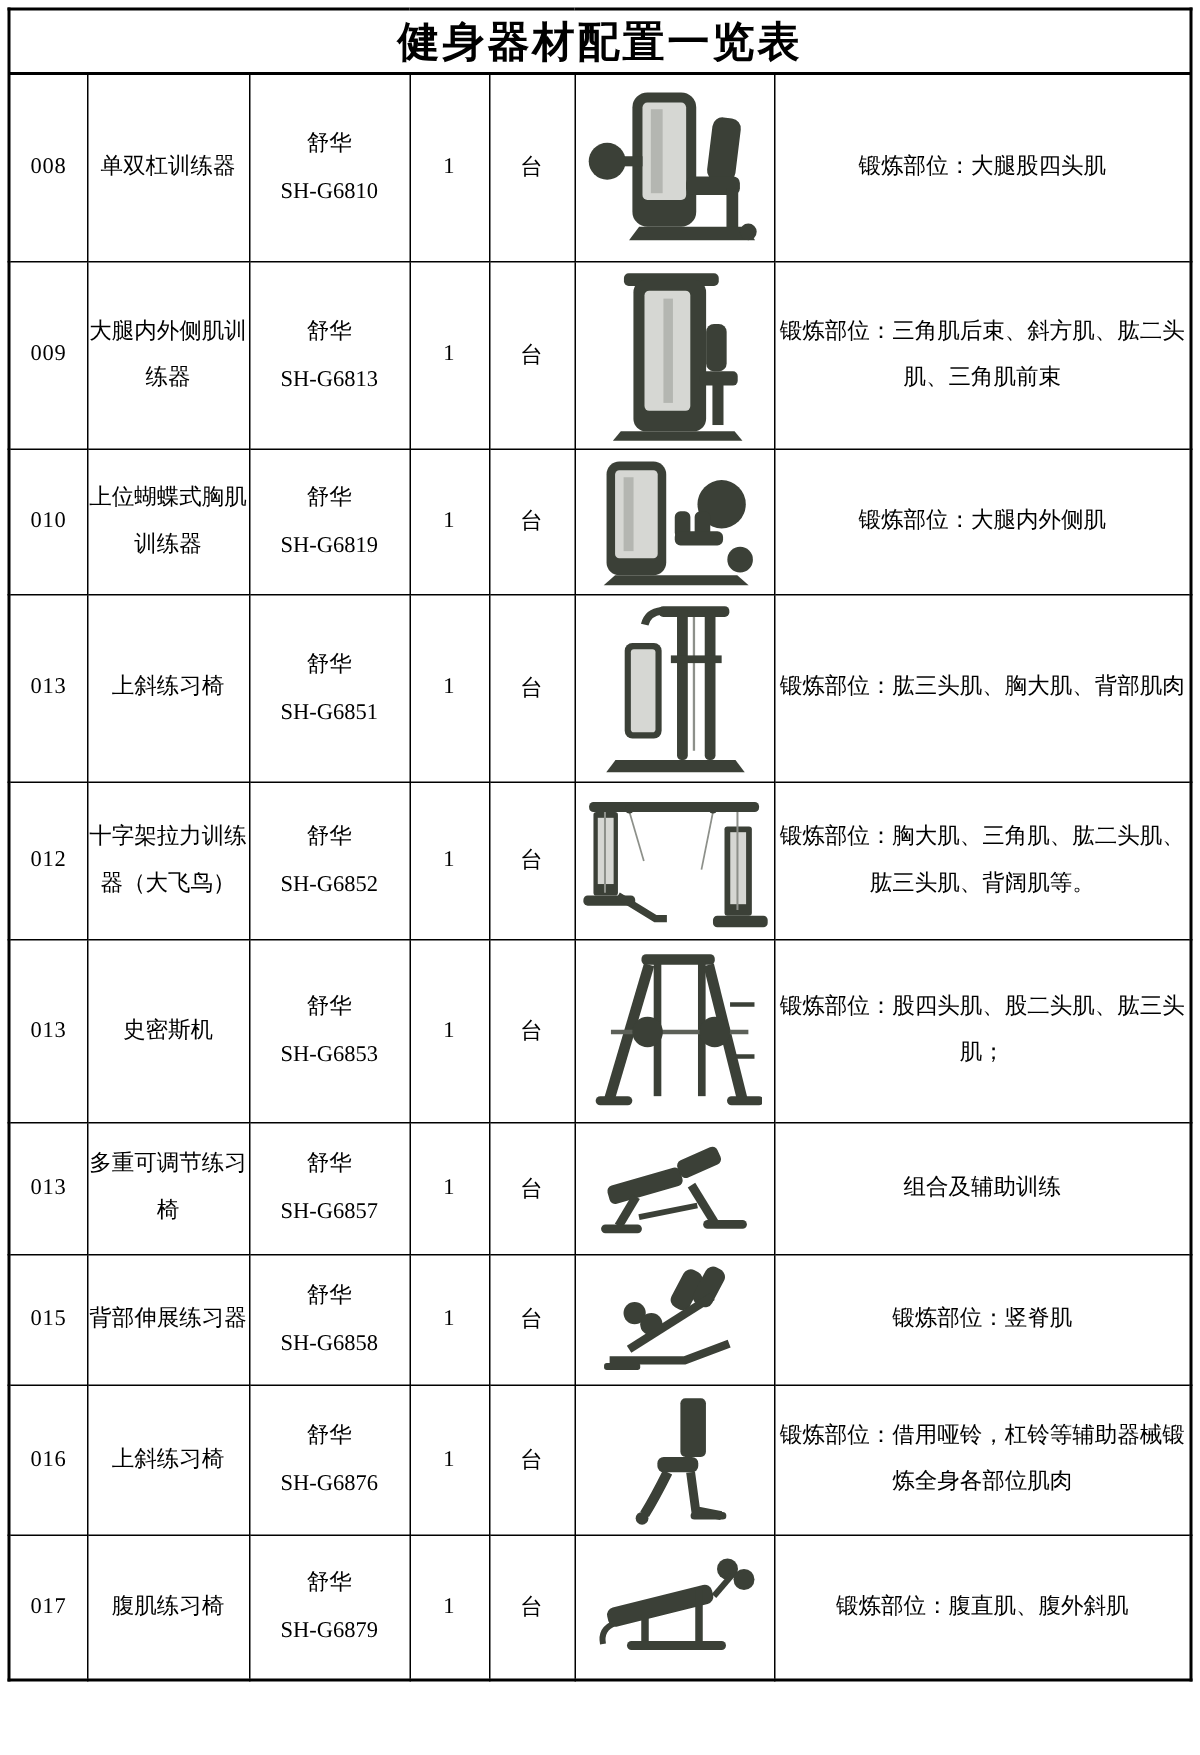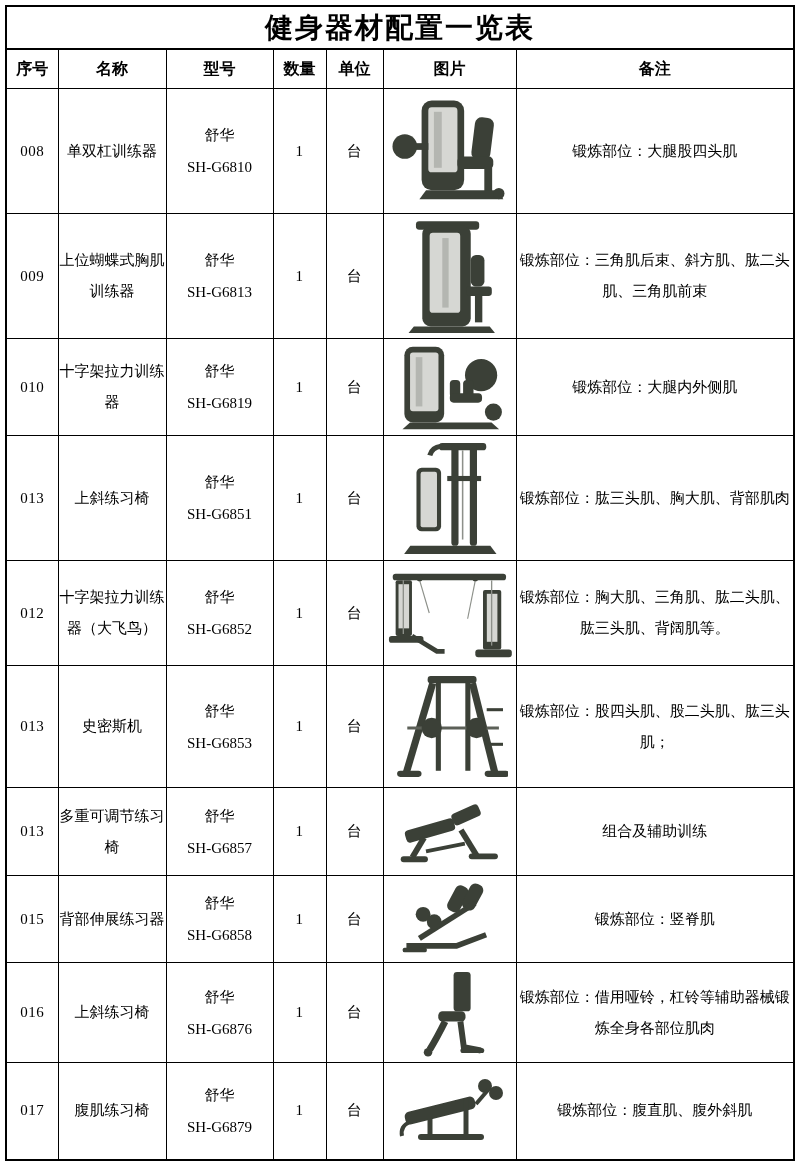--- a/index.html
+++ b/index.html
@@ -46,29 +46,20 @@
         <col style="width:107px">
       <col style="width:53px">
         <col style="width:57px">
         <col style="width:133px">
       <col style="width:278px">
     </colgroup>
     <thead>
       <tr class="title-row">
         <td colspan="7">健身器材配置一览表</td>
       </tr>
-      <tr class="head-row">
-        <th>序号</th>
-        <th>名称</th>
-        <th>型号</th>
-        <th>数量</th>
-        <th>单位</th>
-        <th>图片</th>
-        <th>备注</th>
-      </tr>
     </thead>
     <tbody id="tbody">
         <tr style="height: 125px;">
           <td class="no-cell">008</td>
           <td class="name-cell">单双杠训练器</td>
           <td class="model-cell">
             <div>舒华</div>
             <div>SH-G6810</div>
           </td>
           <td class="qty-cell">1</td>
@@ -84,21 +75,21 @@
    <rect x="62" y="55" width="32" height="11" rx="4" fill="#3b4037"></rect>
    <rect x="86" y="62" width="7" height="24" fill="#3b4037"></rect>
    <path d="M34 85 L98 85 L103 93 L28 93 Z" fill="#3b4037"></path>
    <circle cx="99" cy="88" r="5" fill="#3b4037"></circle>
             </svg>
           </td>
           <td class="remark-cell">锻炼部位：大腿股四头肌</td>
         </tr>
         <tr style="height: 125px;">
           <td class="no-cell">009</td>
-          <td class="name-cell">上位蝴蝶式胸肌训练器</td>
+          <td class="name-cell">大腿内外侧肌训练器</td>
           <td class="model-cell">
             <div>舒华</div>
             <div>SH-G6813</div>
           </td>
           <td class="qty-cell">1</td>
           <td class="unit-cell">台</td>
           <td class="img-cell">
             <svg xmlns="http://www.w3.org/2000/svg" viewBox="0 0 100 112" height="118">
    <rect x="18" y="4" width="60" height="8" rx="3" fill="#3b4037"></rect>
    <rect x="24" y="8" width="46" height="96" rx="8" fill="#3b4037"></rect>
@@ -107,21 +98,21 @@
    <rect x="70" y="36" width="13" height="30" rx="5" fill="#3b4037"></rect>
    <rect x="66" y="66" width="24" height="9" rx="3" fill="#3b4037"></rect>
    <rect x="74" y="74" width="7" height="26" fill="#3b4037"></rect>
    <path d="M16 104 L88 104 L93 110 L11 110 Z" fill="#3b4037"></path>
             </svg>
           </td>
           <td class="remark-cell">锻炼部位：三角肌后束、斜方肌、肱二头肌、三角肌前束</td>
         </tr>
         <tr style="height: 97px;">
           <td class="no-cell">010</td>
-          <td class="name-cell">十字架拉力训练器</td>
+          <td class="name-cell">上位蝴蝶式胸肌训练器</td>
           <td class="model-cell">
             <div>舒华</div>
             <div>SH-G6819</div>
           </td>
           <td class="qty-cell">1</td>
           <td class="unit-cell">台</td>
           <td class="img-cell">
             <svg xmlns="http://www.w3.org/2000/svg" viewBox="0 0 120 95" height="90">
    <rect x="12" y="5" width="42" height="80" rx="9" fill="#3b4037"></rect>
    <rect x="18" y="11" width="30" height="62" rx="3" fill="#d6d7d3"></rect>

